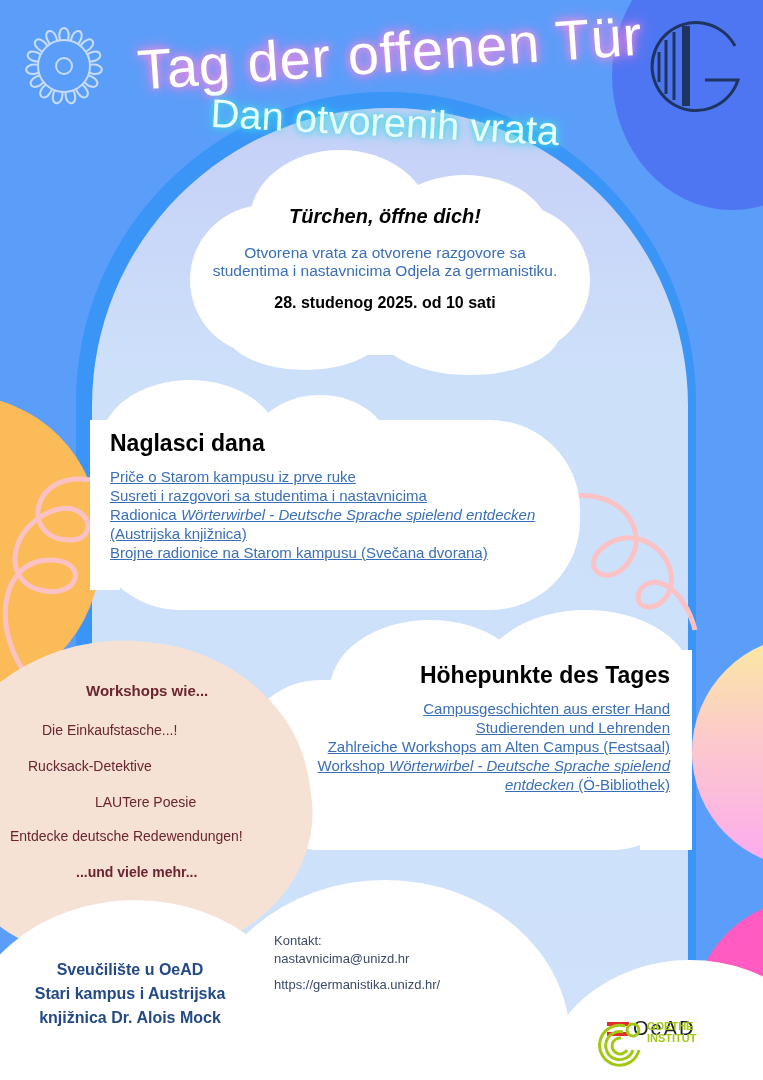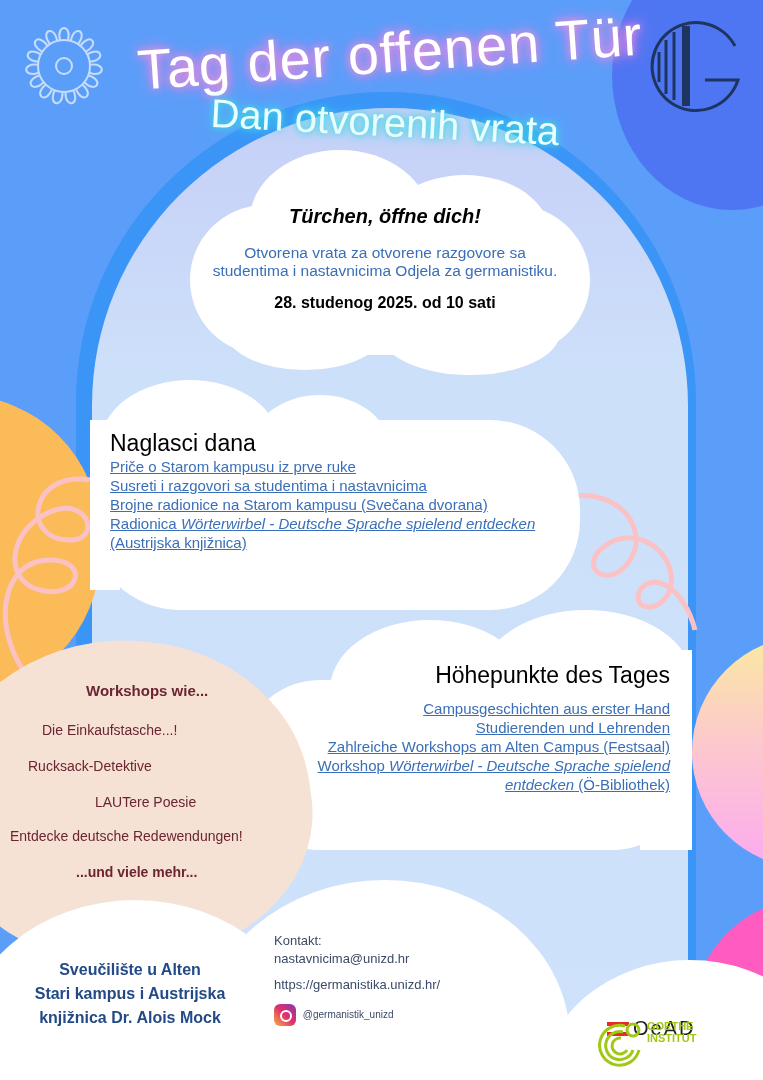--- a/index.html
+++ b/index.html
@@ -106,56 +106,52 @@
 <div class="abs title-de" style="transform:rotate(-4deg);">Tag der offenen Tür</div>
 <div class="abs title-hr" style="transform:rotate(3deg);">Dan otvorenih vrata</div>
 
 <div class="abs" style="left:200px;top:205px;width:370px;text-align:center;">
   <div class="txt-blue h-sub">Türchen, öffne dich!</div>
   <div class="txt-mid" style="font-size:15.5px;line-height:18px;margin-top:16px;padding:0 6px;">Otvorena vrata za otvorene razgovore sa studentima i nastavnicima Odjela za germanistiku.</div>
   <div class="txt-blue" style="font-weight:bold;font-size:16px;margin-top:14px;">28. studenog 2025. od 10 sati</div>
 </div>
 
 <div class="abs" style="left:110px;top:430px;width:440px;">
-  <div class="txt-blue" style="font-weight:normal;font-size:23px;">Naglasci dana</div>
+  <div class="txt-blue" style="font-weight:bold;font-size:23px;margin-bottom:10px;">Naglasci dana</div>
   <div class="txt-mid body15">Priče o Starom kampusu iz prve ruke</div>
   <div class="txt-mid body15">Susreti i razgovori sa studentima i nastavnicima</div>
+  <div class="txt-mid body15"><span>Radionica </span><i>Wörterwirbel - Deutsche Sprache spielend entdecken</i><span> (Austrijska knjižnica)</span></div>
   <div class="txt-mid body15">Brojne radionice na Starom kampusu (Svečana dvorana)</div>
-  <div class="txt-mid body15"><span>Radionica </span><i>Wörterwirbel - Deutsche Sprache spielend entdecken</i><span> (Austrijska knjižnica)</span></div>
 </div>
 
 <div class="abs" style="left:260px;top:662px;width:410px;text-align:right;">
-  <div class="txt-blue" style="font-weight:normal;font-size:23px;margin-bottom:10px;">Höhepunkte des Tages</div>
+  <div class="txt-blue" style="font-weight:bold;font-size:23px;margin-bottom:10px;">Höhepunkte des Tages</div>
   <div class="txt-mid body15">Campusgeschichten aus erster Hand</div>
   <div class="txt-mid body15">Studierenden und Lehrenden</div>
   <div class="txt-mid body15">Zahlreiche Workshops am Alten Campus (Festsaal)</div>
   <div class="txt-mid body15"><span>Workshop </span><i>Wörterwirbel - Deutsche Sprache spielend entdecken</i><span> (Ö-Bibliothek)</span></div>
 </div>
 
 <div class="abs workshop" style="left:86px;top:682px;font-weight:bold;font-size:15px;">Workshops wie...</div>
 <div class="abs workshop" style="left:42px;top:722px;">Die Einkaufstasche...!</div>
 <div class="abs workshop" style="left:28px;top:758px;">Rucksack-Detektive</div>
 <div class="abs workshop" style="left:95px;top:794px;">LAUTere Poesie</div>
 <div class="abs workshop" style="left:10px;top:828px;">Entdecke deutsche Redewendungen!</div>
 <div class="abs workshop" style="left:76px;top:864px;font-weight:bold;">...und viele mehr...</div>
 
 <div class="abs footer-text" style="left:10px;top:958px;width:240px;">
-  <div>Sveučilište u Alten</div>
+  <div>Sveučilište u OeAD</div>
   <div>Stari kampus i Austrijska</div>
   <div>knjižnica Dr. Alois Mock</div>
 </div>
 
 <div class="abs contact" style="left:274px;top:932px;line-height:18px;">
   <div>Kontakt:</div>
   <div>nastavnicima@unizd.hr</div>
   <div style="margin-top:8px;">https://germanistika.unizd.hr/</div>
-  <div style="margin-top:10px;font-size:10px;">
-    <span class="ig-icon"></span>
-    <span style="margin-left:4px;vertical-align:middle;">@germanistik_unizd</span>
-  </div>
 </div>
 
 <div class="abs" style="left:607px;top:990px;display:flex;align-items:center;margin-top:27px;">
   <svg width="22" height="14">
     <rect x="0" y="0" width="22" height="4" fill="#e52b2b"></rect>
     <rect x="0" y="10" width="22" height="4" fill="#e52b2b"></rect>
   </svg>
   <span style="margin-left:4px;font-size:20px;color:#222;letter-spacing:2px;">OeAD</span>
 </div>
 

